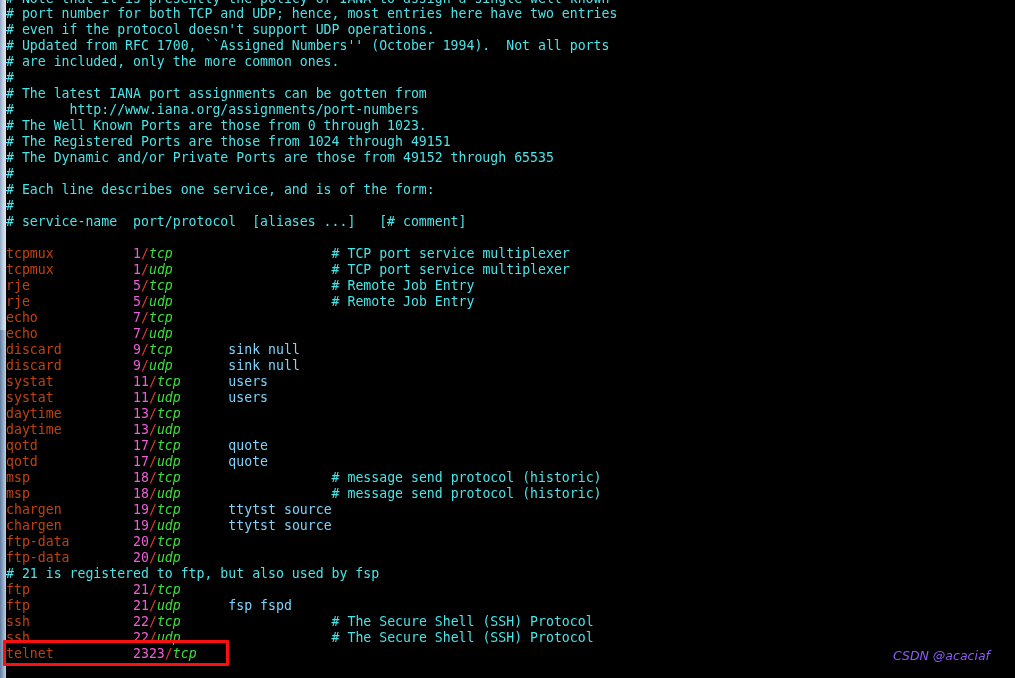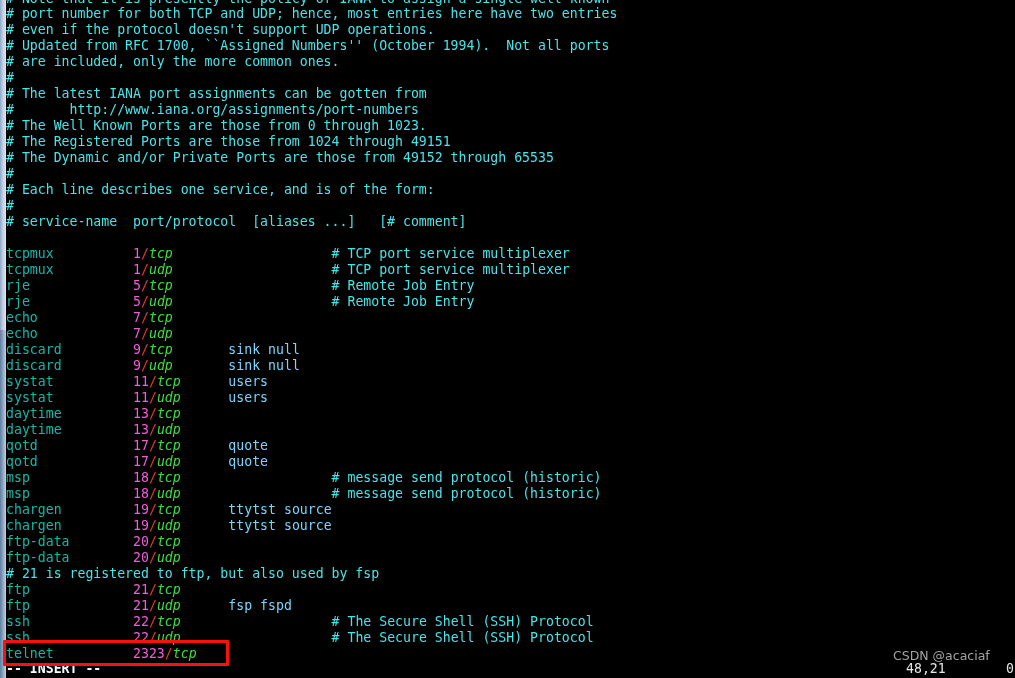--- a/index.html
+++ b/index.html
@@ -66,21 +66,21 @@
   }
 
   .row {
     height: 16px;
     line-height: 16px;
     white-space: pre;
   }
 
   
   .c-comment  { color: #4ae3e8; }   
-  .c-name     { color: #14b8a6; }   
+  .c-name     { color: #c2410c; }   
   .c-port     { color: #ef5fd6; }   
   .c-slash    { color: #e03a2f; }   
   .c-proto    { color: #3ae03a; font-style: italic; }   
   .c-alias    { color: #7dd3fc; }   
   .c-plain    { color: #d8d8d8; }
 
   
   .statusline {
     position: absolute;
     left: 6px;
@@ -128,23 +128,24 @@
     pointer-events: none;
   }
 
   
   .watermark {
     position: absolute;
     left: 893px;
     top: 648px;
     font-family: "DejaVu Sans", "Liberation Sans", sans-serif;
     font-size: 12.5px;
-    color: #a3a3a3;
+    color: #8b5cf6;
     z-index: 9;
     white-space: nowrap;
+    font-style: italic;
   }
 
   
   .row.clipped {
     height: 6px;
     line-height: 6px;
     overflow: hidden;
     position: relative;
   }
   .row.clipped span {
@@ -160,23 +161,18 @@
 <div id="terminal">
 
   <div class="gutter-left">
     <div class="thumb"></div>
   </div>
 
   <div class="gutter-right"></div>
 
   <div class="screen" id="screen"><div class="row clipped"><span class="c-comment"># Note that it is presently the policy of IANA to assign a single well-known</span></div><div class="row"><span class="c-comment"># port number for both TCP and UDP; hence, most entries here have two entries</span></div><div class="row"><span class="c-comment"># even if the protocol doesn't support UDP operations.</span></div><div class="row"><span class="c-comment"># Updated from RFC 1700, ``Assigned Numbers'' (October 1994).  Not all ports</span></div><div class="row"><span class="c-comment"># are included, only the more common ones.</span></div><div class="row"><span class="c-comment">#</span></div><div class="row"><span class="c-comment"># The latest IANA port assignments can be gotten from</span></div><div class="row"><span class="c-comment">#       http://www.iana.org/assignments/port-numbers</span></div><div class="row"><span class="c-comment"># The Well Known Ports are those from 0 through 1023.</span></div><div class="row"><span class="c-comment"># The Registered Ports are those from 1024 through 49151</span></div><div class="row"><span class="c-comment"># The Dynamic and/or Private Ports are those from 49152 through 65535</span></div><div class="row"><span class="c-comment">#</span></div><div class="row"><span class="c-comment"># Each line describes one service, and is of the form:</span></div><div class="row"><span class="c-comment">#</span></div><div class="row"><span class="c-comment"># service-name  port/protocol  [aliases ...]   [# comment]</span></div><div class="row"><span class="c-plain"> </span></div><div class="row"><span class="c-name">tcpmux</span><span>          </span><span class="c-port">1</span><span class="c-slash">/</span><span class="c-proto">tcp</span><span>                    </span><span class="c-comment"># TCP port service multiplexer</span></div><div class="row"><span class="c-name">tcpmux</span><span>          </span><span class="c-port">1</span><span class="c-slash">/</span><span class="c-proto">udp</span><span>                    </span><span class="c-comment"># TCP port service multiplexer</span></div><div class="row"><span class="c-name">rje</span><span>             </span><span class="c-port">5</span><span class="c-slash">/</span><span class="c-proto">tcp</span><span>                    </span><span class="c-comment"># Remote Job Entry</span></div><div class="row"><span class="c-name">rje</span><span>             </span><span class="c-port">5</span><span class="c-slash">/</span><span class="c-proto">udp</span><span>                    </span><span class="c-comment"># Remote Job Entry</span></div><div class="row"><span class="c-name">echo</span><span>            </span><span class="c-port">7</span><span class="c-slash">/</span><span class="c-proto">tcp</span></div><div class="row"><span class="c-name">echo</span><span>            </span><span class="c-port">7</span><span class="c-slash">/</span><span class="c-proto">udp</span></div><div class="row"><span class="c-name">discard</span><span>         </span><span class="c-port">9</span><span class="c-slash">/</span><span class="c-proto">tcp</span><span>       </span><span class="c-alias">sink null</span></div><div class="row"><span class="c-name">discard</span><span>         </span><span class="c-port">9</span><span class="c-slash">/</span><span class="c-proto">udp</span><span>       </span><span class="c-alias">sink null</span></div><div class="row"><span class="c-name">systat</span><span>          </span><span class="c-port">11</span><span class="c-slash">/</span><span class="c-proto">tcp</span><span>      </span><span class="c-alias">users</span></div><div class="row"><span class="c-name">systat</span><span>          </span><span class="c-port">11</span><span class="c-slash">/</span><span class="c-proto">udp</span><span>      </span><span class="c-alias">users</span></div><div class="row"><span class="c-name">daytime</span><span>         </span><span class="c-port">13</span><span class="c-slash">/</span><span class="c-proto">tcp</span></div><div class="row"><span class="c-name">daytime</span><span>         </span><span class="c-port">13</span><span class="c-slash">/</span><span class="c-proto">udp</span></div><div class="row"><span class="c-name">qotd</span><span>            </span><span class="c-port">17</span><span class="c-slash">/</span><span class="c-proto">tcp</span><span>      </span><span class="c-alias">quote</span></div><div class="row"><span class="c-name">qotd</span><span>            </span><span class="c-port">17</span><span class="c-slash">/</span><span class="c-proto">udp</span><span>      </span><span class="c-alias">quote</span></div><div class="row"><span class="c-name">msp</span><span>             </span><span class="c-port">18</span><span class="c-slash">/</span><span class="c-proto">tcp</span><span>                   </span><span class="c-comment"># message send protocol (historic)</span></div><div class="row"><span class="c-name">msp</span><span>             </span><span class="c-port">18</span><span class="c-slash">/</span><span class="c-proto">udp</span><span>                   </span><span class="c-comment"># message send protocol (historic)</span></div><div class="row"><span class="c-name">chargen</span><span>         </span><span class="c-port">19</span><span class="c-slash">/</span><span class="c-proto">tcp</span><span>      </span><span class="c-alias">ttytst source</span></div><div class="row"><span class="c-name">chargen</span><span>         </span><span class="c-port">19</span><span class="c-slash">/</span><span class="c-proto">udp</span><span>      </span><span class="c-alias">ttytst source</span></div><div class="row"><span class="c-name">ftp-data</span><span>        </span><span class="c-port">20</span><span class="c-slash">/</span><span class="c-proto">tcp</span></div><div class="row"><span class="c-name">ftp-data</span><span>        </span><span class="c-port">20</span><span class="c-slash">/</span><span class="c-proto">udp</span></div><div class="row"><span class="c-comment"># 21 is registered to ftp, but also used by fsp</span></div><div class="row"><span class="c-name">ftp</span><span>             </span><span class="c-port">21</span><span class="c-slash">/</span><span class="c-proto">tcp</span></div><div class="row"><span class="c-name">ftp</span><span>             </span><span class="c-port">21</span><span class="c-slash">/</span><span class="c-proto">udp</span><span>      </span><span class="c-alias">fsp fspd</span></div><div class="row"><span class="c-name">ssh</span><span>             </span><span class="c-port">22</span><span class="c-slash">/</span><span class="c-proto">tcp</span><span>                   </span><span class="c-comment"># The Secure Shell (SSH) Protocol</span></div><div class="row"><span class="c-name">ssh</span><span>             </span><span class="c-port">22</span><span class="c-slash">/</span><span class="c-proto">udp</span><span>                   </span><span class="c-comment"># The Secure Shell (SSH) Protocol</span></div><div class="row"><span class="c-name">telnet</span><span>          </span><span class="c-port">2323</span><span class="c-slash">/</span><span class="c-proto">tcp</span></div></div>
 
-  <div class="statusline">
-    <span class="mode">-- INSERT --</span>
-    <span class="pos">48,21</span>
-    <span class="pct">0</span>
-  </div>
 
   <div class="annotation-box"></div>
 
   <div class="watermark">CSDN @acaciaf</div>
 
 </div>
 
 </body></html>

